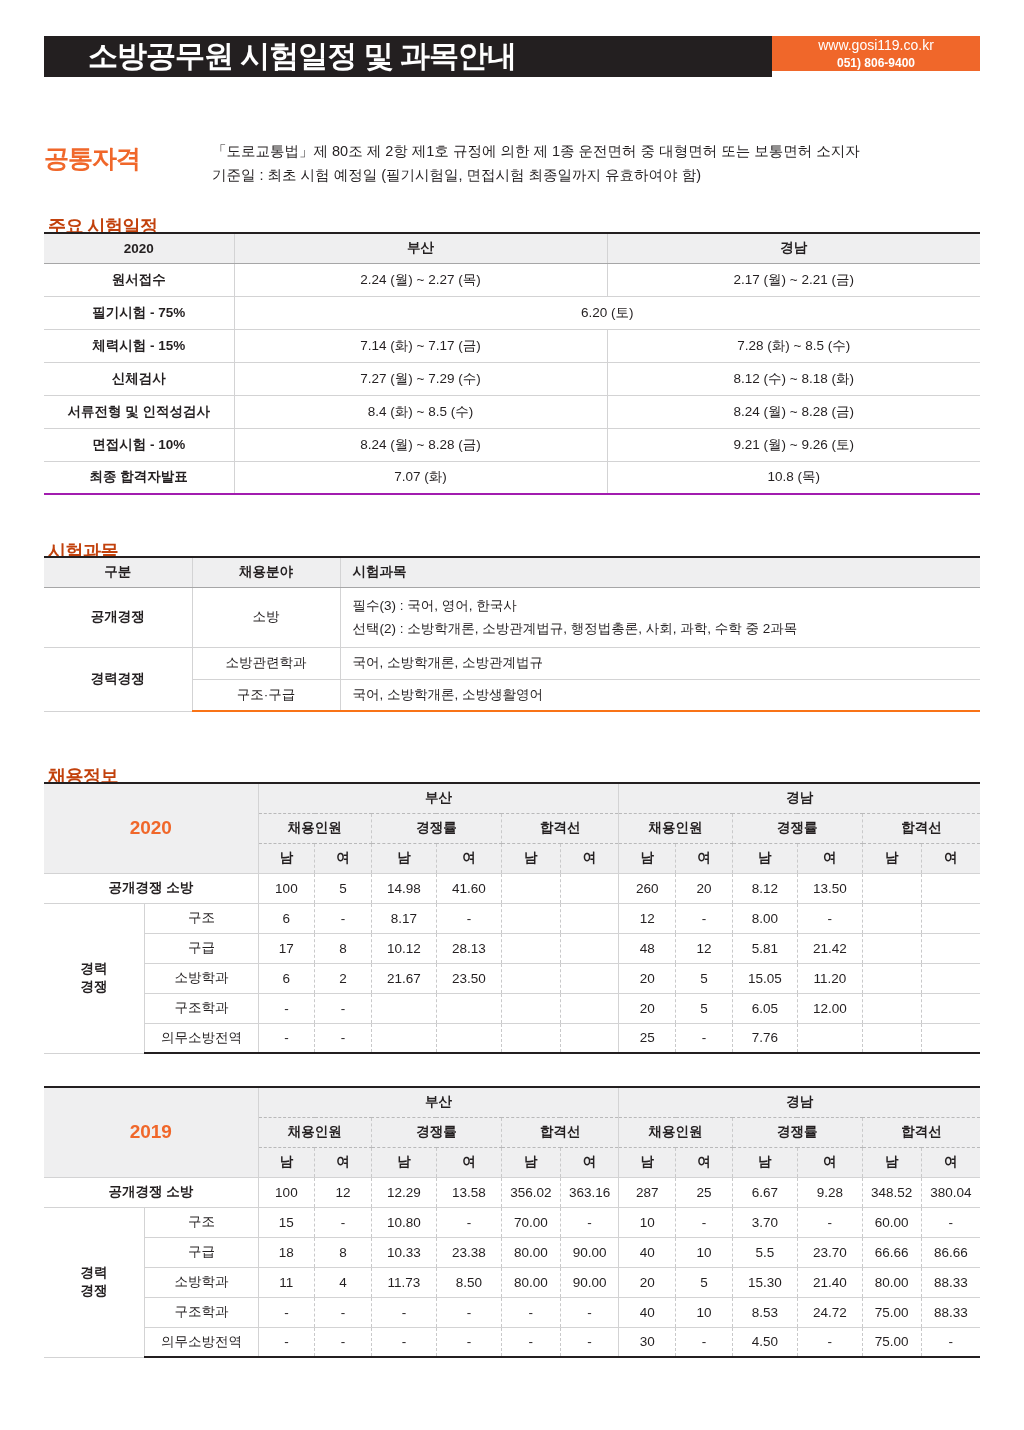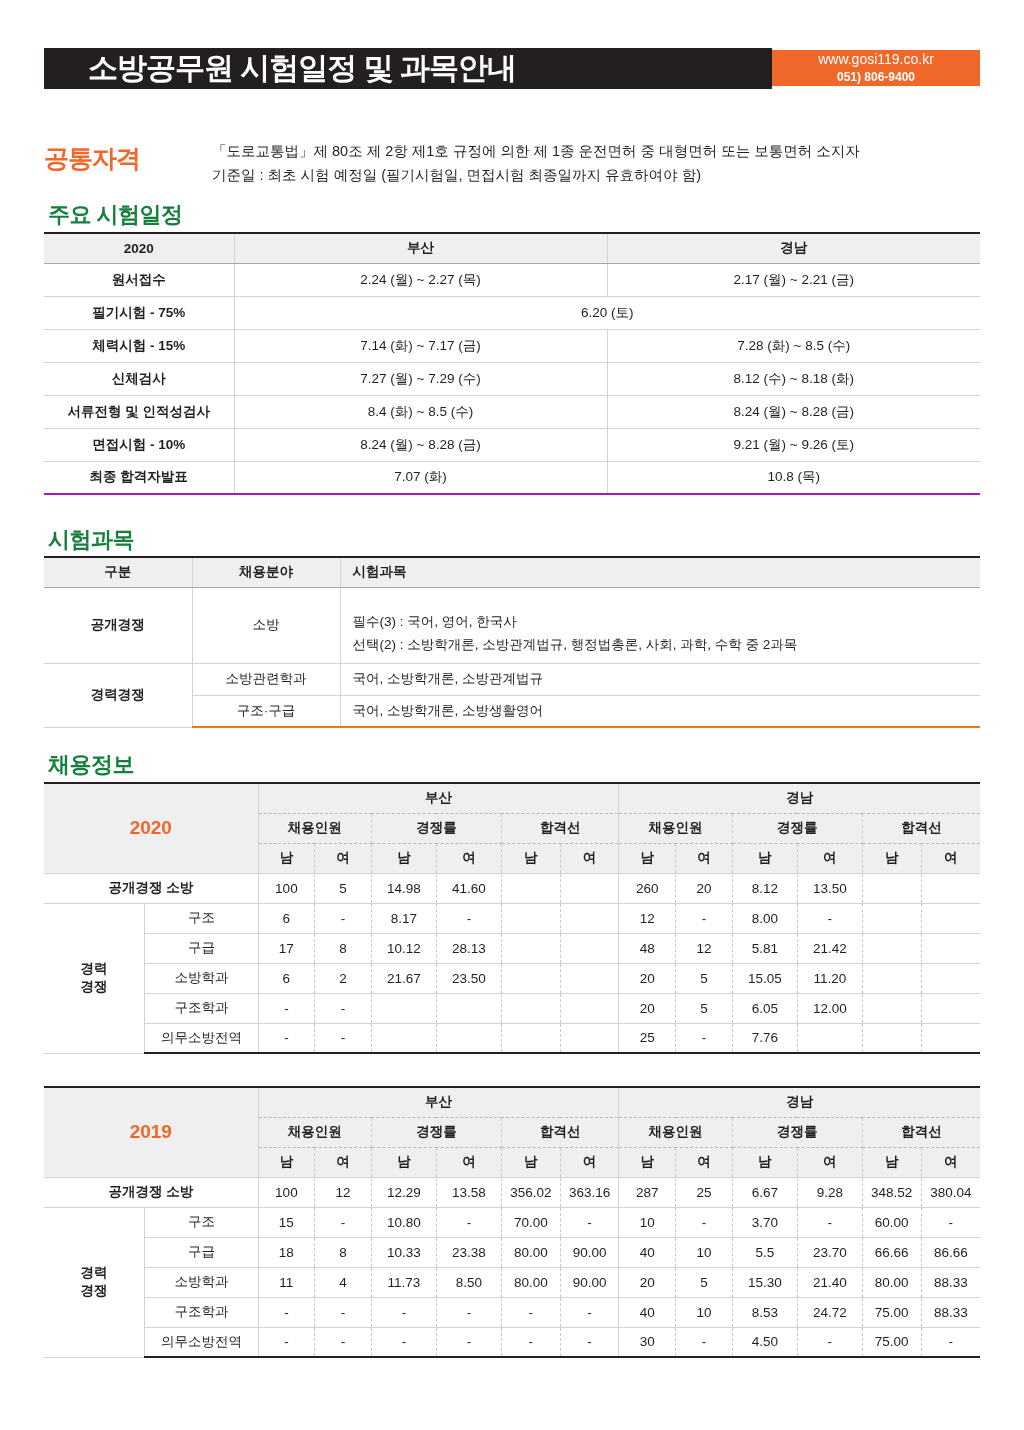--- a/index.html
+++ b/index.html
@@ -9,21 +9,21 @@
     background:#ffffff;
     font-family:"Liberation Sans", sans-serif;
     color:#231f20;
     position:relative;
   }
   .page { position:relative; width:1024px; height:1430px; padding:0; }
 
   
   .header {
     position:absolute; left:44px; top:36px; width:936px; height:64px;
-    display:flex; align-items:center;
+    display:flex; align-items:flex-start;
   }
   .header-black {
     flex:1 1 auto; background:#231f20; display:flex; align-items:center;
     padding-left:44px;
   }
   .header-title {
     color:#ffffff; font-size:30px; font-weight:bold; letter-spacing:-1px;
   }
   .header-orange {
     width:208px; background:#f0672a; color:#ffffff;
@@ -36,22 +36,23 @@
   
   .common-wrap { position:absolute; left:44px; top:140px; width:936px; display:flex; }
   .common-label {
     color:#f0672a; font-size:25px; font-weight:bold; letter-spacing:-1px;
     width:168px; padding-top:2px;
   }
   .common-lines { font-size:14.5px; line-height:1.65; color:#231f20; }
 
   
   .sec-title {
-    position:absolute; color:#15803d; font-size:22px; font-weight:bold;
+    position:absolute; color:#c2410c; font-size:18px; font-weight:bold;
     letter-spacing:-0.5px;
+    margin-top:14px;
   }
   #t-schedule { left:48px; top:200px; }
   #t-subject  { left:48px; top:525px; }
   #t-recruit  { left:48px; top:750px; }
 
   
   table {
     border-collapse:collapse; width:936px; position:absolute; left:44px;
     font-size:13.5px;
   }
@@ -67,21 +68,21 @@
   #schedule-table .vsep { border-right:1px solid #d3d3d4; }
 
   
   #subject-table { top:556px; }
   #subject-table td { border-bottom:1px solid #d3d3d4; height:32px; }
   #subject-table .hdr-row td { border-top:2px solid #231f20; border-bottom:1px solid #a6a6a7; height:30px; }
   #subject-table tr:last-child td { border-bottom:2px solid #f97316; }
   #subject-table .b-right { border-right:1px solid #d3d3d4; }
   #subject-table .left { text-align:left; padding-left:12px; }
   #subject-table .bold { font-weight:bold; }
-  .multi-line { line-height:1.75; padding:22px 0 6px 12px; text-align:left; }
+  .multi-line { line-height:1.75; padding:6px 0 6px 12px; text-align:left; }
 
   
   .recruit-table td { border-bottom:1px solid #d3d3d4; height:30px; }
   .recruit-table tr:last-child td { border-bottom:2px solid #231f20; }
   .recruit-table .yr {
     color:#f0672a; font-size:19px; font-weight:bold;
   }
   .recruit-table .reg { font-weight:bold; }
   .recruit-table .grp { font-weight:bold; }
   .recruit-table .dash-b { border-bottom:1px dashed #b9b9ba; }

